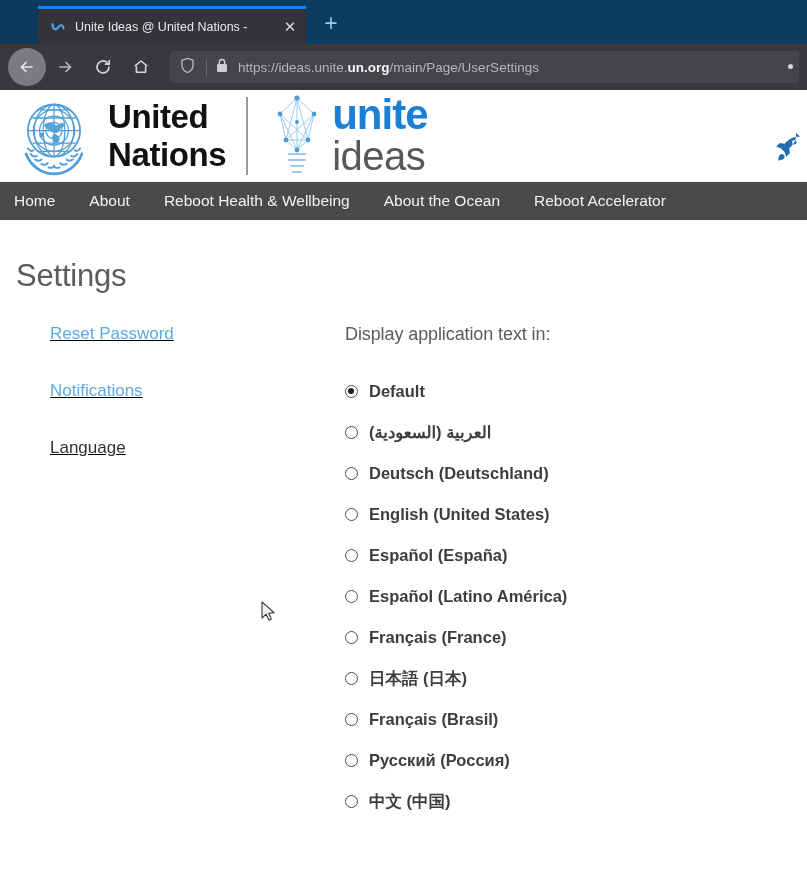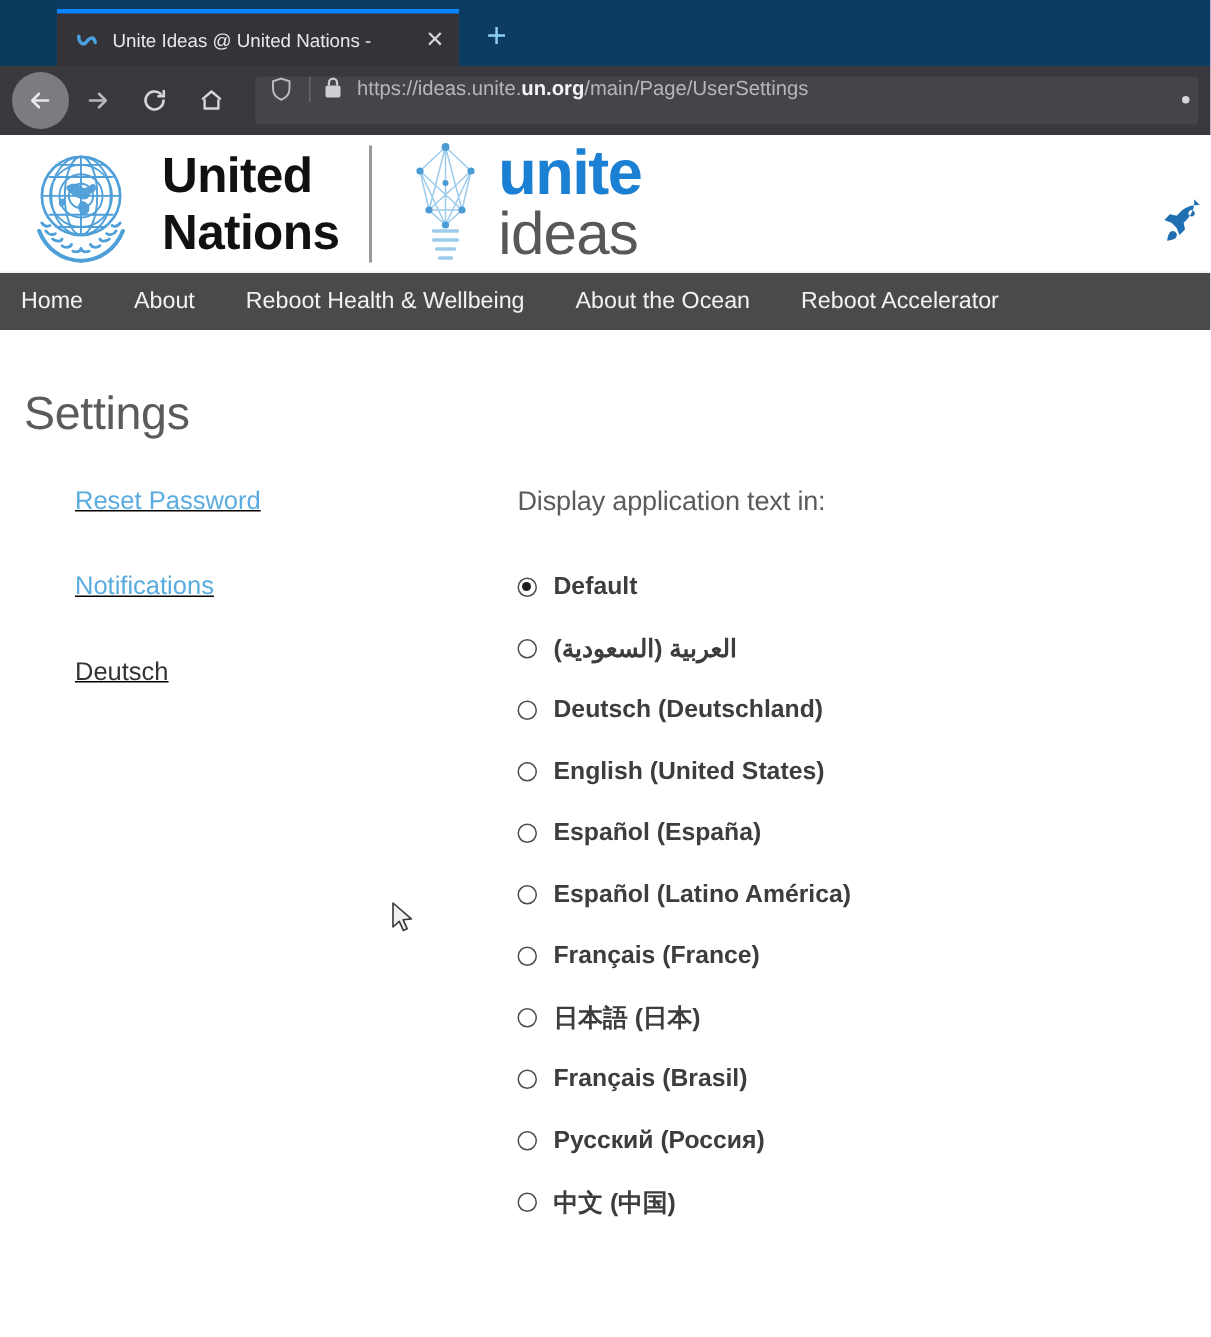--- a/index.html
+++ b/index.html
@@ -106,20 +106,21 @@
   .nav-btn.circled { background: #7b7b80; }
   .nav-btn.circled svg { stroke: #e9e9ec; }
 
   .urlbar {
     flex: 1 1 auto;
     height: 32px;
     margin-left: 10px;
     background: #454549;
     border-radius: 3px;
     display: flex;
+    align-items: center;
     padding: 0 10px;
     position: relative;
   }
   .url-shield { flex: 0 0 18px; margin-right: 8px; opacity: .85; }
   .url-divider {
     width: 1px; height: 17px;
     background: #6a6a6e;
     margin-right: 9px;
     flex: 0 0 1px;
   }
@@ -432,21 +433,21 @@
 
   <div class="content">
 
     <div class="page-title">Settings</div>
 
     <div class="cols">
 
       <div class="sidebar">
         <div class="side-item link">Reset Password</div>
         <div class="side-item link">Notifications</div>
-        <div class="side-item active">Deutsch</div>
+        <div class="side-item active">Language</div>
       </div>
 
       <div class="settings-pane">
         <div class="pane-heading">Display application text in:</div>
 
         <div class="radio-group">
           <div class="radio-row checked">
             <span class="radio-mark"></span>
             <span class="radio-label">Default</span>
           </div>

